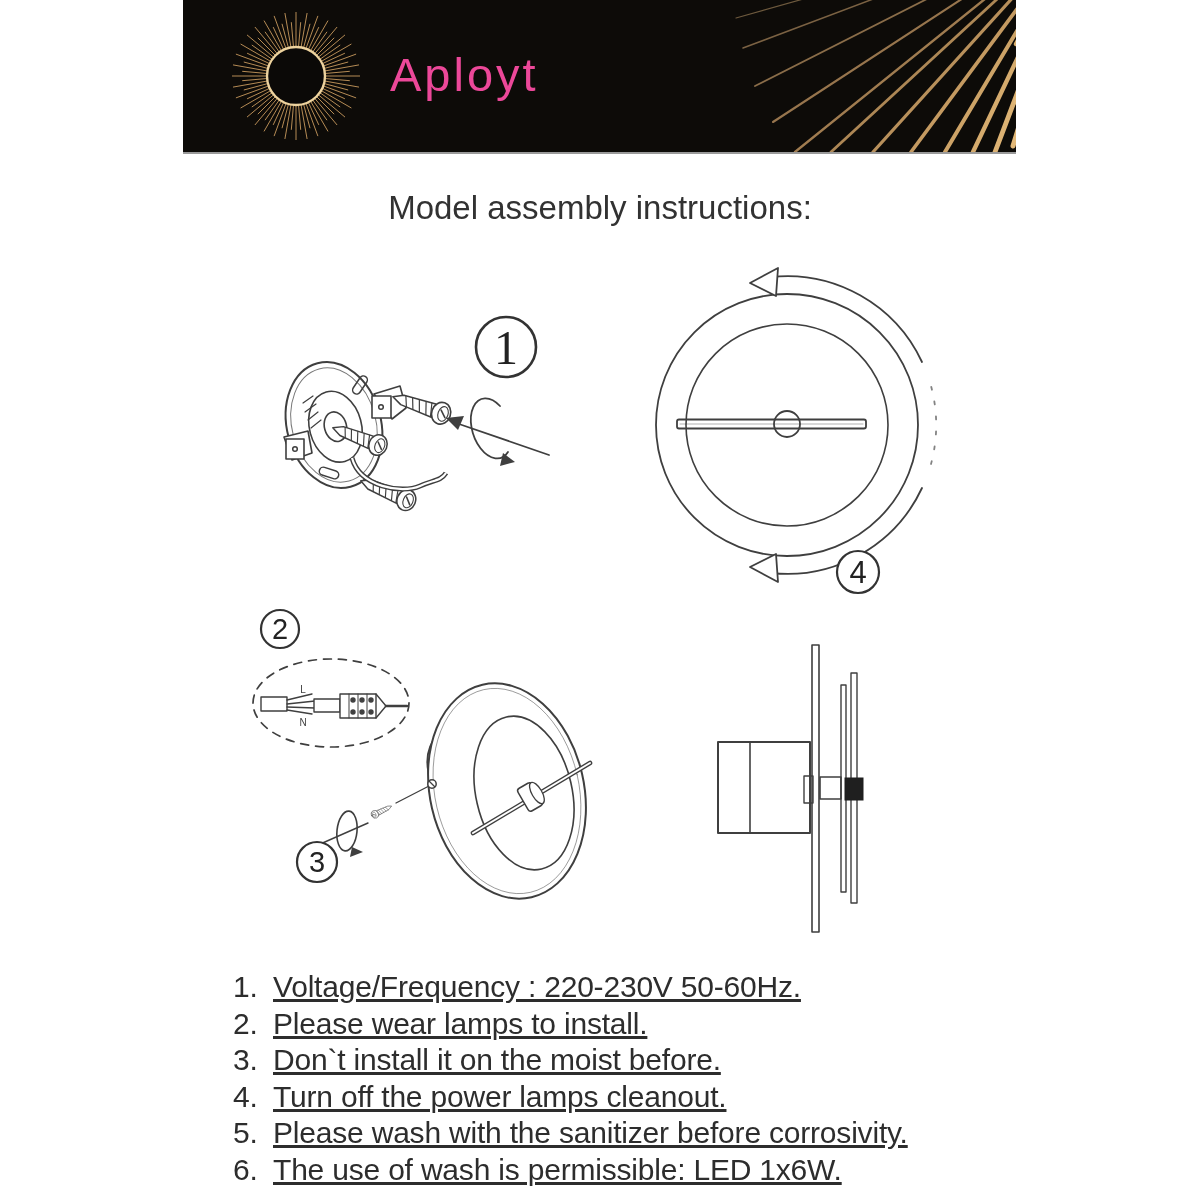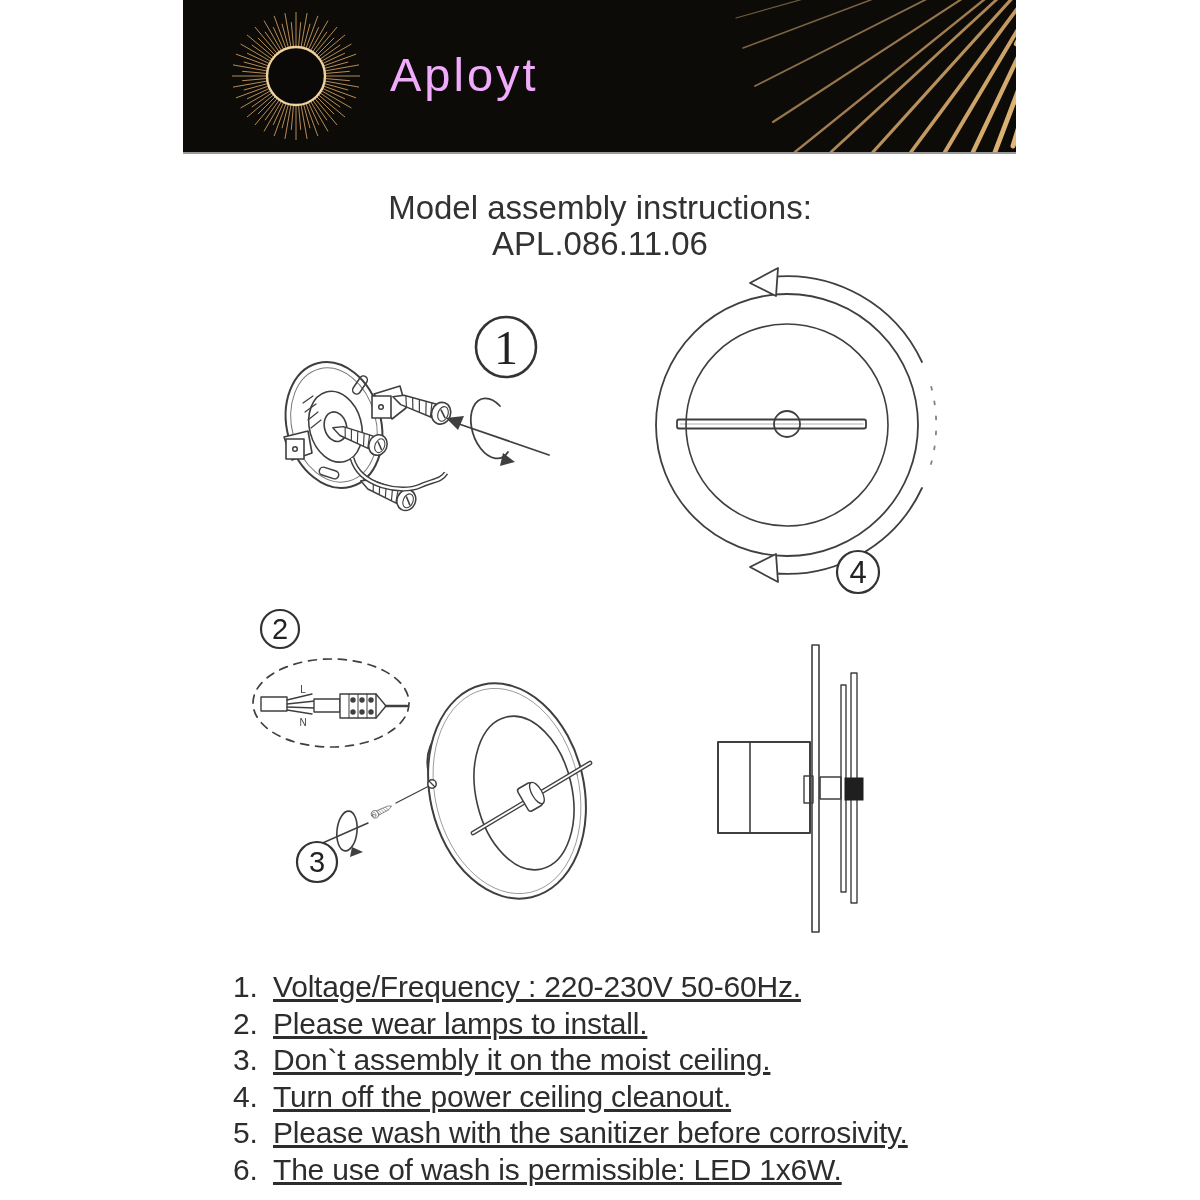--- a/index.html
+++ b/index.html
@@ -4,21 +4,21 @@
 <style>
   html,body{margin:0;padding:0;background:#fff;}
   .page{position:relative;width:1200px;height:1200px;background:#ffffff;overflow:hidden;
         font-family:"Liberation Sans",sans-serif;}
 
   
   .banner{position:absolute;left:183px;top:0;width:833px;height:152px;background:#0d0b08;
           overflow:hidden;border-bottom:2px solid #9a9a9a;}
   .banner svg{position:absolute;left:0;top:0;}
   .wordmark{position:absolute;left:207px;top:47px;font-size:47px;font-weight:300;
-            letter-spacing:3px;color:#f0abfc;}
+            letter-spacing:3px;color:#ec4899;}
 
   
   .title-block{position:absolute;left:0;top:158px;width:1200px;text-align:center;
                color:#323232;font-size:33px;line-height:36px;font-weight:400;margin-top:32px;}
 
   
   .diagram{position:absolute;left:0;top:0;width:1200px;height:1200px;}
   .diagram *{vector-effect:none;}
   .ink{stroke:#3f3f3f;fill:none;stroke-linecap:round;stroke-linejoin:round;}
   .badge-num{fill:#222;font-family:"Liberation Serif",serif;text-anchor:middle;}
@@ -133,21 +133,20 @@
             <line x1="28.9" y1="-2.5" x2="53.8" y2="-4.7"></line>
           </g>
         <circle r="29" fill="#0b0907" stroke="#eed39e" stroke-width="2.4"></circle>
       </g>
     </svg>
     <div class="wordmark">Aployt</div>
   </div>
 
   <div class="title-block">
     <div>Model assembly instructions:</div>
-    <div>APL.086.11.06</div>
   </div>
 
   <svg class="diagram" viewBox="0 0 1200 1200">
     <defs>
       <g id="screw" class="ink">
         <path d="M 2,0 L 12,-5 L 45,-7 L 45,7 L 12,5 Z" fill="#fff" stroke="#3f3f3f" stroke-width="1.5"></path>
         <path d="M 14,-5 L 18,5 M 21,-5.4 L 25,5.4 M 28,-5.8 L 32,5.8 M 35,-6.2 L 39,6.2 M 41,-6.5 L 44,6.5" stroke="#3f3f3f" stroke-width="1.2"></path>
         <ellipse cx="53" cy="0" rx="9.5" ry="11" fill="#fff" stroke="#3f3f3f" stroke-width="1.6"></ellipse>
         <ellipse cx="55" cy="0" rx="5" ry="7.5" stroke="#3f3f3f" stroke-width="1.1"></ellipse>
         <line x1="52" y1="-3" x2="58" y2="3" stroke="#3f3f3f" stroke-width="1.6"></line>
@@ -290,25 +289,25 @@
     <li>
       <span class="num">1.</span>
       <span class="txt">Voltage/Frequency : 220-230V 50-60Hz.</span>
     </li>
     <li>
       <span class="num">2.</span>
       <span class="txt">Please wear lamps to install.</span>
     </li>
     <li>
       <span class="num">3.</span>
-      <span class="txt">Don`t assembly it on the moist ceiling.</span>
+      <span class="txt">Don`t install it on the moist before.</span>
     </li>
     <li>
       <span class="num">4.</span>
-      <span class="txt">Turn off the power ceiling cleanout.</span>
+      <span class="txt">Turn off the power lamps cleanout.</span>
     </li>
     <li>
       <span class="num">5.</span>
       <span class="txt">Please wash with the sanitizer before corrosivity.</span>
     </li>
     <li>
       <span class="num">6.</span>
       <span class="txt">The use of wash is permissible: LED 1x6W.</span>
     </li>
   </ol>

